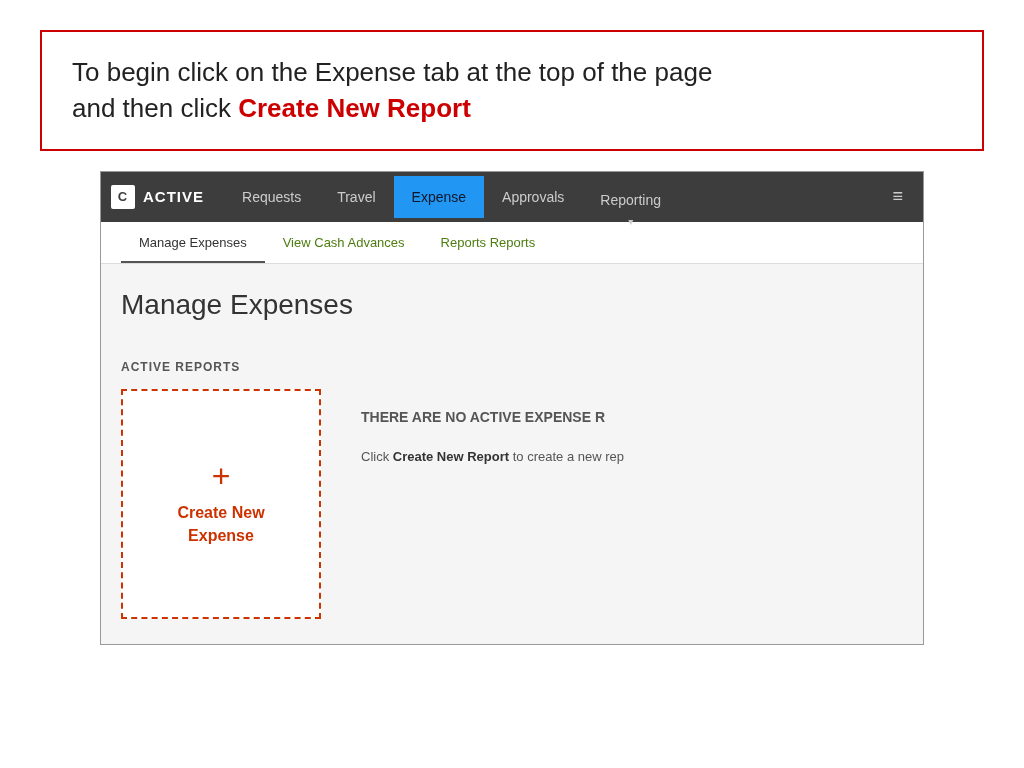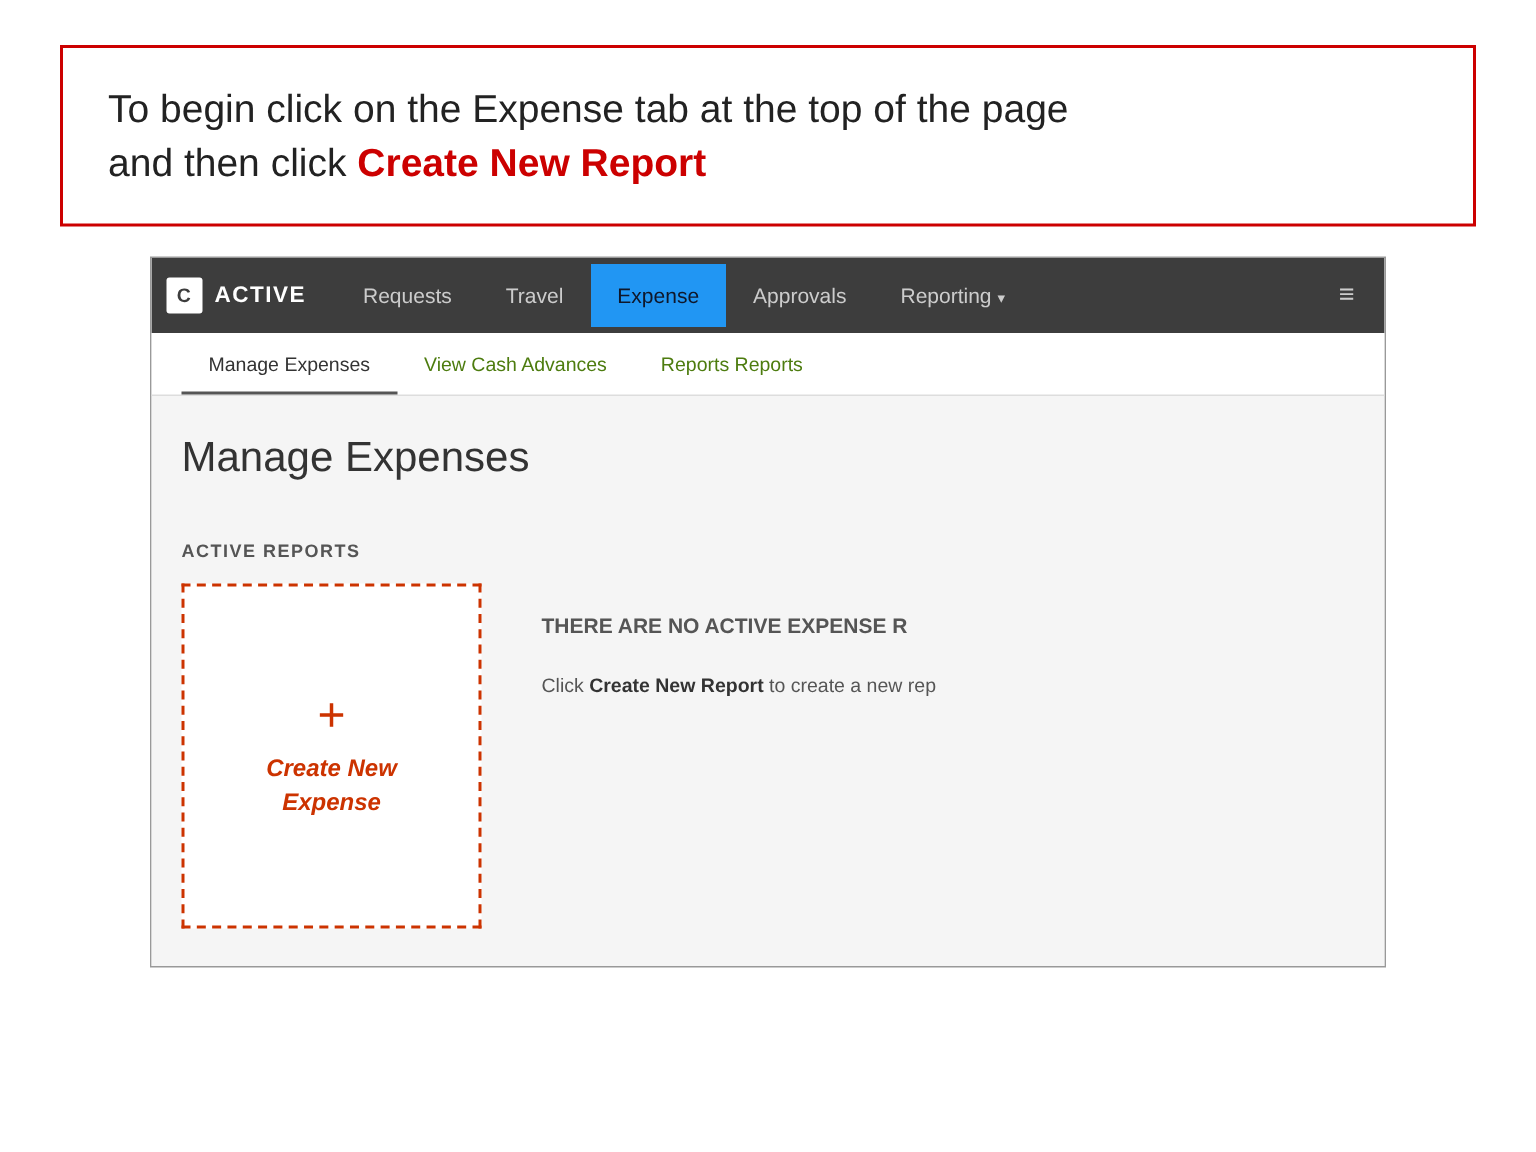--- a/index.html
+++ b/index.html
@@ -90,20 +90,21 @@
 
     .nav-item.active {
       background: #2196F3;
       color: #0f172a;
     }
 
     .nav-item-reporting {
       display: flex;
       align-items: center;
       gap: 4px;
+      flex-direction: column;
     }
 
     .nav-hamburger {
       color: #ccc;
       font-size: 18px;
       padding: 0 10px;
       cursor: pointer;
     }
 
     
@@ -190,21 +191,20 @@
       margin-bottom: 10px;
       line-height: 1;
     }
 
     .create-report-label {
       color: #cc3300;
       font-weight: bold;
       font-size: 16px;
       text-align: center;
       line-height: 1.4;
-      font-style: italic;
     }
 
     
     .no-reports-message {
       padding: 20px 0;
       max-width: 350px;
     }
 
     .no-reports-title {
       font-size: 14px;

